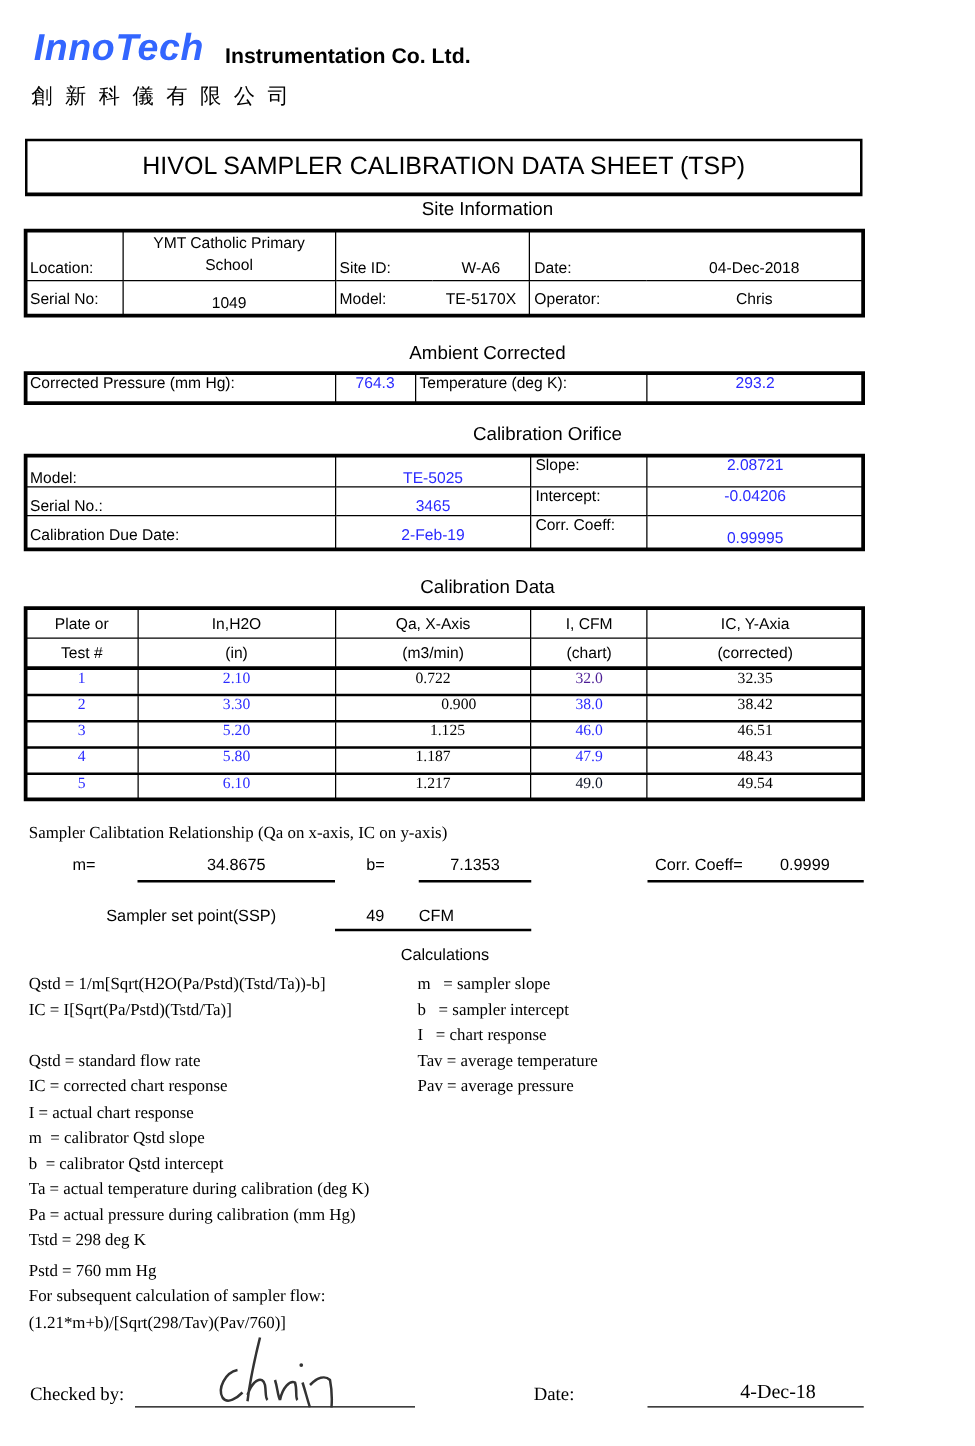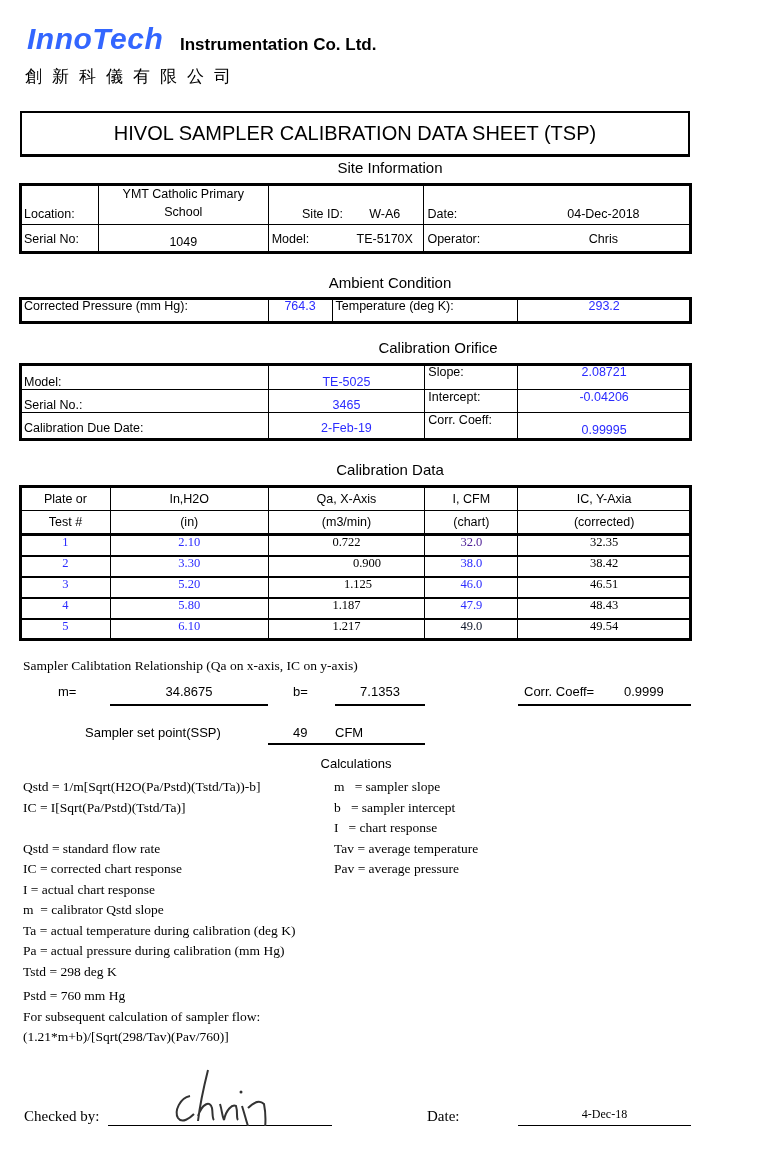--- a/index.html
+++ b/index.html
@@ -40,37 +40,37 @@
       <col style="width:93px">
       <col style="width:174px">
     </colgroup>
   <tbody>
       <tr style="height:38px;">
     <td style="padding-bottom:3px;">Location:</td>
     <td class="center" style="line-height:18px; padding-bottom:3px;">
       <div>YMT Catholic Primary</div>
       <div>School</div>
     </td>
-    <td style="border-right:none; padding-bottom:3px;text-align:right;">Site ID:</td>
+    <td style="border-right:none; padding-bottom:3px;">Site ID:</td>
     <td class="center" style="border-left:none; padding-bottom:3px;">W-A6</td>
     <td style="border-right:none; padding-bottom:3px;">Date:</td>
     <td class="center" style="border-left:none; padding-bottom:3px;">04-Dec-2018</td>
   </tr>
   <tr style="height:28px;">
     <td style="vertical-align:middle;">Serial No:</td>
     <td class="center" style="padding-bottom:3px;">1049</td>
     <td style="border-right:none; vertical-align:middle;">Model:</td>
     <td class="center" style="border-left:none; vertical-align:middle;">TE-5170X</td>
     <td style="border-right:none; vertical-align:middle;">Operator:</td>
     <td class="center" style="border-left:none; vertical-align:middle;">Chris</td>
   </tr>
 </tbody>
   </table>
 
-<div class="abs section" style="top:274px;">Ambient Condition</div>
+<div class="abs section" style="top:274px;">Ambient Corrected</div>
 <table class="grid outer" style="left:20px; top:298px; width:671px;">
   <colgroup>
       <col style="width:248px">
       <col style="width:64px">
       <col style="width:186px">
       <col style="width:173px">
     </colgroup>
   <tbody>
       <tr style="height:24px;">
     <td style="vertical-align:top; line-height:14px;">Corrected Pressure (mm Hg):</td>
@@ -195,20 +195,21 @@
 <div class="txt" style="left:0; width:712px; top:756px; text-align:center; font-size:13px;">Calculations</div>
 
 <div class="serif-txt" style="left:23px; top:777px;">
   <div>Qstd = 1/m[Sqrt(H2O(Pa/Pstd)(Tstd/Ta))-b]</div>
   <div>IC = I[Sqrt(Pa/Pstd)(Tstd/Ta)]</div>
   <div style="height:20.5px;"></div>
   <div>Qstd = standard flow rate</div>
   <div>IC = corrected chart response</div>
   <div>I = actual chart response</div>
   <div style="white-space:pre;">m  = calibrator Qstd slope</div>
+  <div style="white-space:pre;">b  = calibrator Qstd intercept</div>
   <div>Ta = actual temperature during calibration (deg K)</div>
   <div>Pa = actual pressure during calibration (mm Hg)</div>
   <div>Tstd = 298 deg K</div>
   <div style="margin-top:4px;">Pstd = 760 mm Hg</div>
   <div>For subsequent calculation of sampler flow:</div>
   <div>(1.21*m+b)/[Sqrt(298/Tav)(Pav/760)]</div>
 </div>
 
 <div class="serif-txt" style="left:334px; top:777px;">
   <div style="white-space:pre;">m   = sampler slope</div>
@@ -222,14 +223,14 @@
 <div class="line" style="left:108px; top:1125px; width:224px; height:1px;"></div>
 <svg class="abs" style="left:168px; top:1066px;" width="110" height="60" viewBox="0 0 110 60">
   <path d="M22 30 C12 32 6 45 10 52 C14 58 22 52 26 48" fill="none" stroke="#333" stroke-width="2"></path>
   <path d="M40 4 C36 20 32 38 30 55 M30 50 C34 38 42 34 44 42 C45 48 44 52 46 54" fill="none" stroke="#333" stroke-width="2"></path>
   <path d="M52 38 C54 44 54 50 56 54 M56 54 C58 44 64 38 68 40 C70 46 68 52 70 54" fill="none" stroke="#333" stroke-width="2"></path>
   <path d="M74 40 C76 46 78 54 80 60 M80 42 C86 36 92 34 96 38 C98 48 98 58 96 70" fill="none" stroke="#333" stroke-width="2"></path>
   <circle cx="73" cy="26" r="1.5" fill="#333"></circle>
 </svg>
 
 <div class="serif-txt" style="left:427px; top:1106px; font-size:15px;">Date:</div>
-<div class="serif-txt" style="left:518px; top:1104px; width:173px; text-align:center; font-size:12px;">4-Dec-18</div>
+<div class="serif-txt" style="left:536px; top:1104px; width:173px; text-align:center; font-size:16px;">4-Dec-18</div>
 <div class="line" style="left:518px; top:1125px; width:173px; height:1px;"></div>
 
 </body></html>

